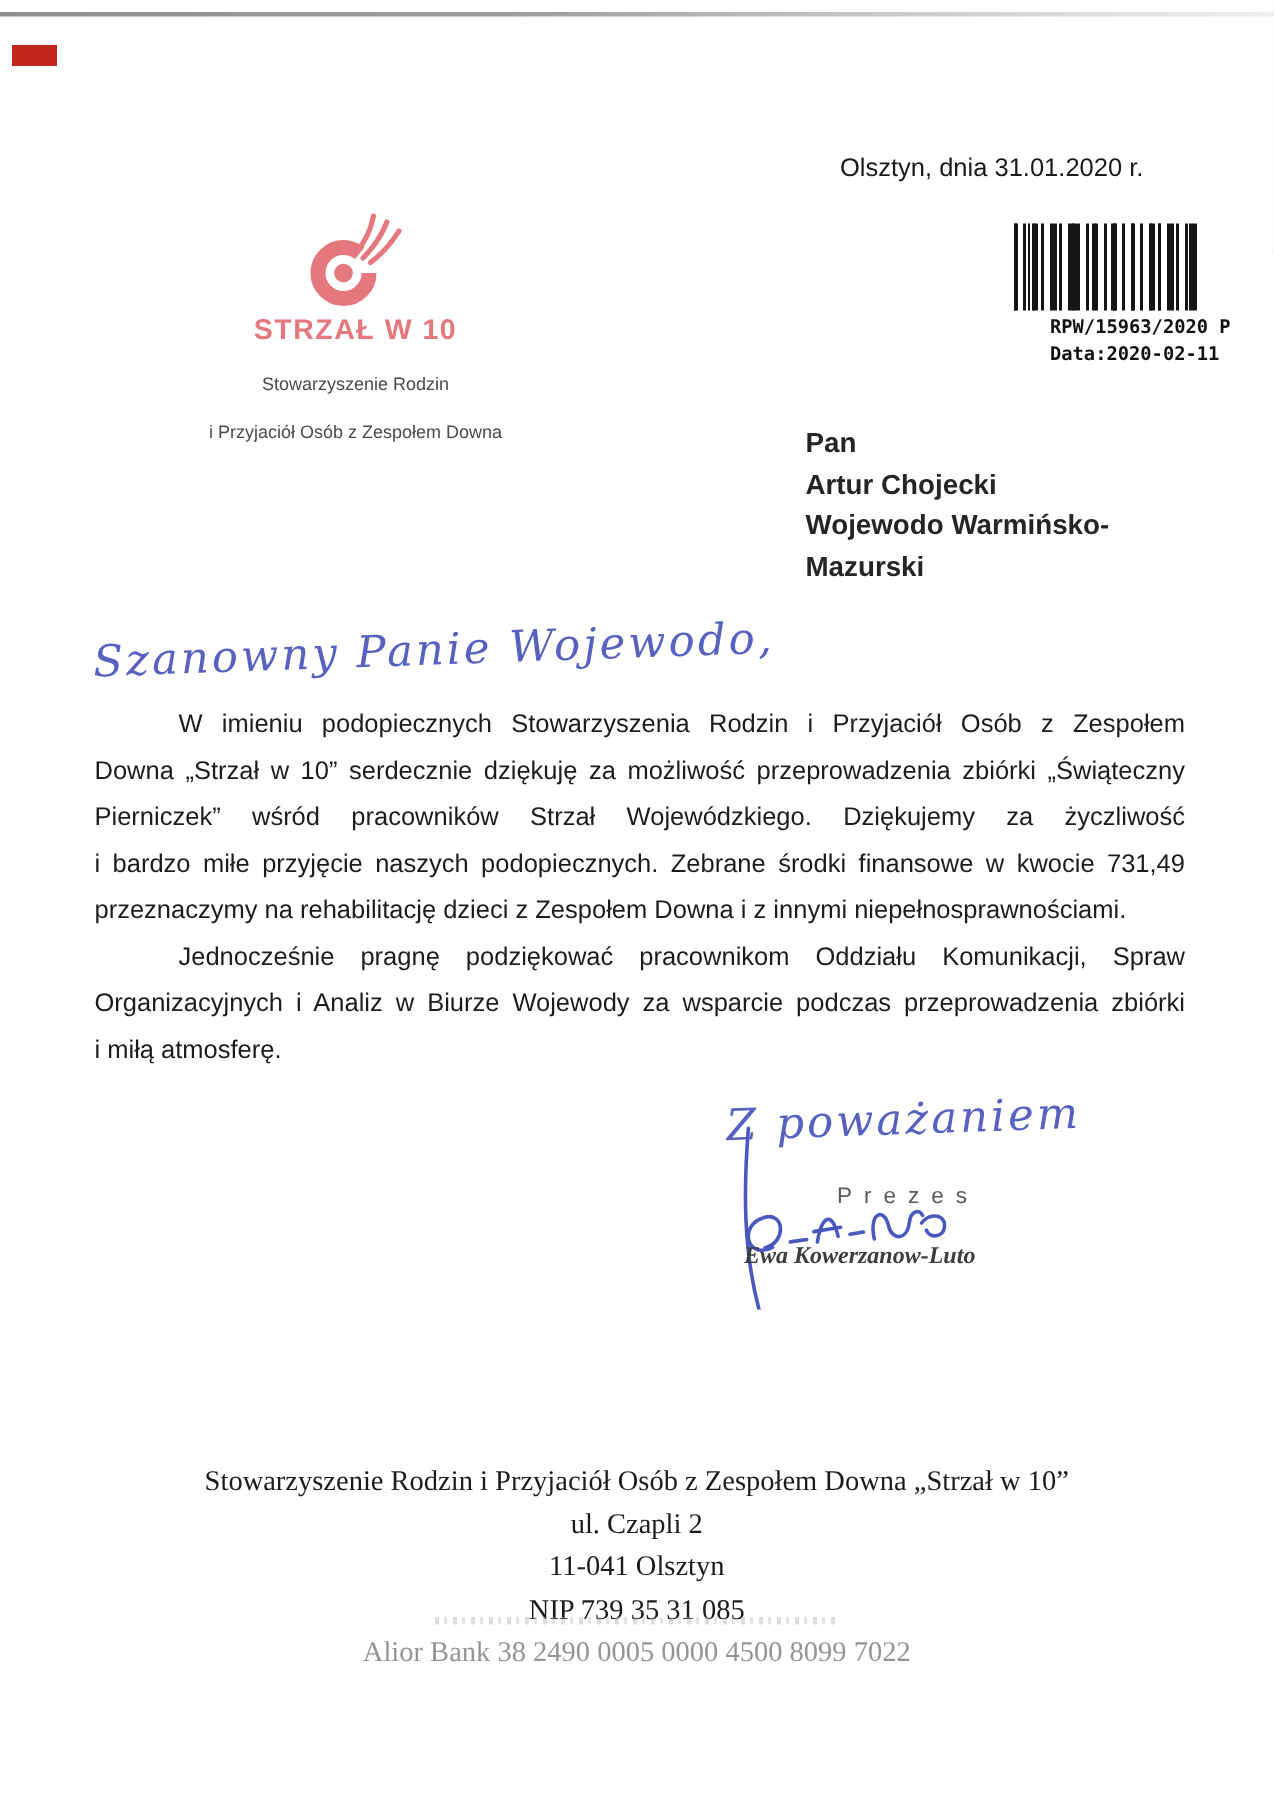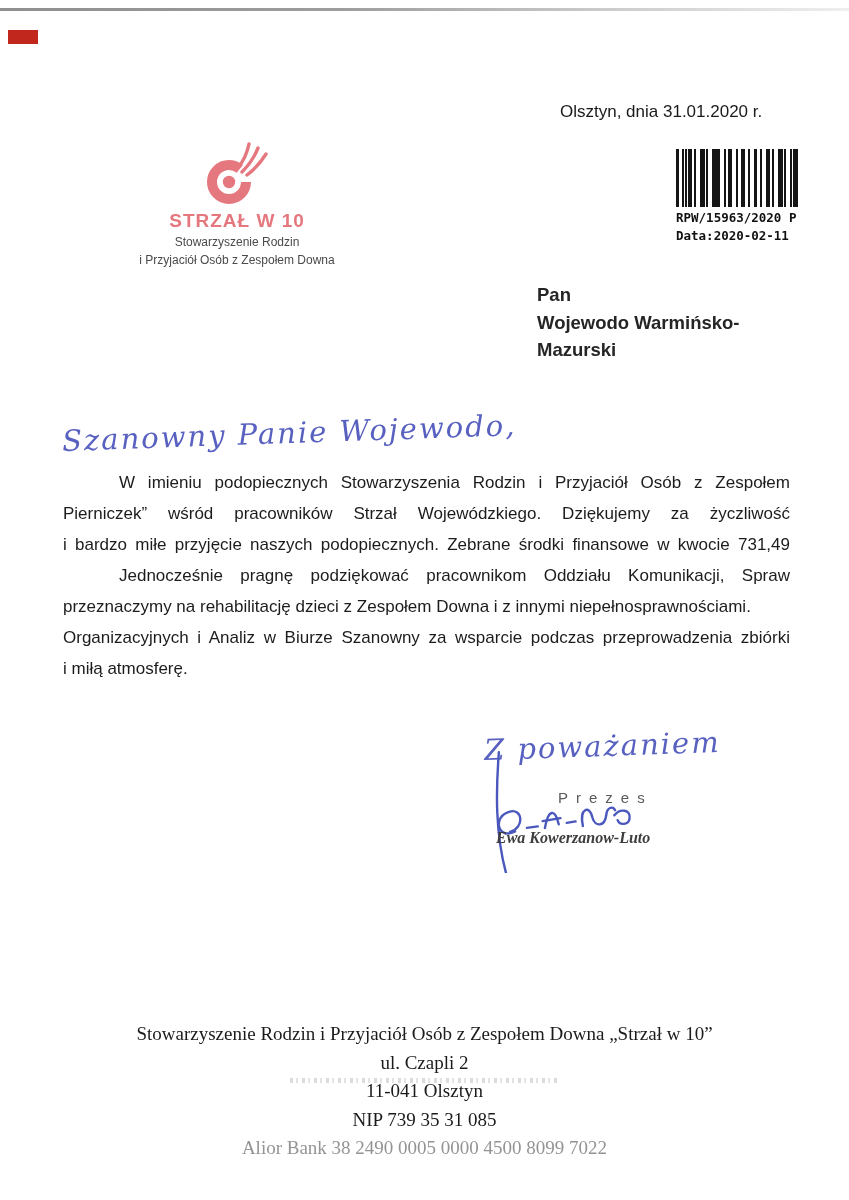--- a/index.html
+++ b/index.html
@@ -11,31 +11,31 @@
   
   .scan-top-line{position:absolute;top:8px;left:0;width:100%;height:3px;
     background:linear-gradient(90deg,#8f8f8f 0%,#9d9d9d 40%,#c9c9c9 70%,#efefef 100%);}
   .red-mark{position:absolute;left:8px;top:30px;width:30px;height:14px;background:#c2271d;}
   
   .dateline{position:absolute;left:560px;top:102px;font-size:17px;color:#1a1a1a;}
   
   .logo{position:absolute;left:118px;top:142px;width:238px;text-align:center;}
   .logo svg{display:block;margin:0 auto;}
   .logo-title{margin-top:2px;font-size:19px;font-weight:bold;letter-spacing:1px;color:#e5777e;}
-  .logo-sub{margin-top:2px;font-size:12px;line-height:16px;color:#4a4a4a;}
+  .logo-sub{margin-top:16px;font-size:12px;line-height:16px;color:#4a4a4a;}
   .logo-sub:first-of-type{margin-top:8px;}
   
   .barcode{position:absolute;left:676px;top:149px;width:128px;}
   .bars{width:122px;height:58px;
     background-image:
       repeating-linear-gradient(90deg,#151515 0 2px,transparent 2px 6px),
       repeating-linear-gradient(90deg,#151515 0 3px,transparent 3px 13px),
       repeating-linear-gradient(90deg,transparent 0 9px,#151515 9px 11px,transparent 11px 29px);}
   .bc-text{font-family:"DejaVu Sans Mono", monospace;font-size:12.5px;line-height:15px;
-    font-weight:bold;color:#111;margin-top:3px;white-space:nowrap;}
+    font-weight:bold;color:#111;margin-top:3px;white-space:nowrap;margin-left:24px;}
   
   .recipient{position:absolute;left:505px;top:281px;font-size:18.5px;font-weight:bold;
     line-height:27.5px;color:#252525;margin-left:32px;}
   
   .hand{font-family:"DejaVu Serif", serif;font-style:italic;color:#5861c0;}
   .greeting{position:absolute;left:62px;top:416px;font-size:29px;letter-spacing:2px;
     transform:rotate(-2deg);}
   .closing{position:absolute;left:484px;top:729px;font-size:29px;letter-spacing:2px;
     transform:rotate(-2deg);}
   
@@ -44,21 +44,21 @@
   .jl{text-align-last:justify;}
   .ind{text-indent:56px;}
   
   .sig-title{position:absolute;left:558px;top:789px;font-size:15px;letter-spacing:8px;
     color:#5a5a5a;}
   .sig-svg{position:absolute;left:478px;top:747px;}
   .sig-name{position:absolute;left:496px;top:829px;font-family:"Liberation Serif", serif;
     font-style:italic;font-weight:bold;font-size:16px;color:#3d3d3d;}
   
   .footer{position:absolute;left:52px;top:974px;width:745px;text-align:center;
-    font-family:"Liberation Serif", serif;font-size:19px;line-height:28.5px;color:#1b1b1b;margin-top:46px;}
+    font-family:"Liberation Serif", serif;font-size:19px;line-height:28.5px;color:#1b1b1b;}
   .footer .bank{color:#949494;}
   .faded-artifact{position:absolute;left:290px;top:1078px;width:270px;height:5px;opacity:.4;
     background:repeating-linear-gradient(90deg,#a9a9a9 0 3px,transparent 3px 6px,#bdbdbd 6px 8px,transparent 8px 12px);
     filter:blur(0.4px);}
 </style>
 </head>
 <body>
 
 <div class="page">
 
@@ -81,33 +81,35 @@
   </div>
 
   <div class="barcode">
     <div class="bars"></div>
     <div class="bc-text">RPW/15963/2020 P</div>
     <div class="bc-text">Data:2020-02-11</div>
   </div>
 
   <div class="recipient">
     <div>Pan</div>
+    <div>Artur Chojecki</div>
     <div>Wojewodo Warmińsko-</div>
     <div>Mazurski</div>
   </div>
 
   <div class="hand greeting">Szanowny Panie Wojewodo,</div>
 
   <div class="body">
     <div class="ln jl ind">W imieniu podopiecznych Stowarzyszenia Rodzin i Przyjaciół Osób z Zespołem</div>
+    <div class="ln jl">Downa „Strzał w 10” serdecznie dziękuję za możliwość przeprowadzenia zbiórki „Świąteczny</div>
     <div class="ln jl">Pierniczek” wśród pracowników Strzał Wojewódzkiego. Dziękujemy za życzliwość</div>
     <div class="ln jl">i bardzo miłe przyjęcie naszych podopiecznych. Zebrane środki finansowe w kwocie 731,49</div>
+    <div class="ln">przeznaczymy na rehabilitację dzieci z Zespołem Downa i z innymi niepełnosprawnościami.</div>
     <div class="ln jl ind">Jednocześnie pragnę podziękować pracownikom Oddziału Komunikacji, Spraw</div>
-    <div class="ln">przeznaczymy na rehabilitację dzieci z Zespołem Downa i z innymi niepełnosprawnościami.</div>
-    <div class="ln jl">Organizacyjnych i Analiz w Biurze Szanowny za wsparcie podczas przeprowadzenia zbiórki</div>
+    <div class="ln jl">Organizacyjnych i Analiz w Biurze Wojewody za wsparcie podczas przeprowadzenia zbiórki</div>
     <div class="ln">i miłą atmosferę.</div>
   </div>
 
   <div class="hand closing">Z poważaniem</div>
 
   <div class="sig-title">Prezes</div>
 
   <svg class="sig-svg" width="170" height="126" viewBox="0 0 170 126">
     <g fill="none" stroke="#4a58bd" stroke-width="2.4" stroke-linecap="round" transform="rotate(-3 85 63)">
       <path d="M24,2 C19,40 16,82 25,124"></path>

